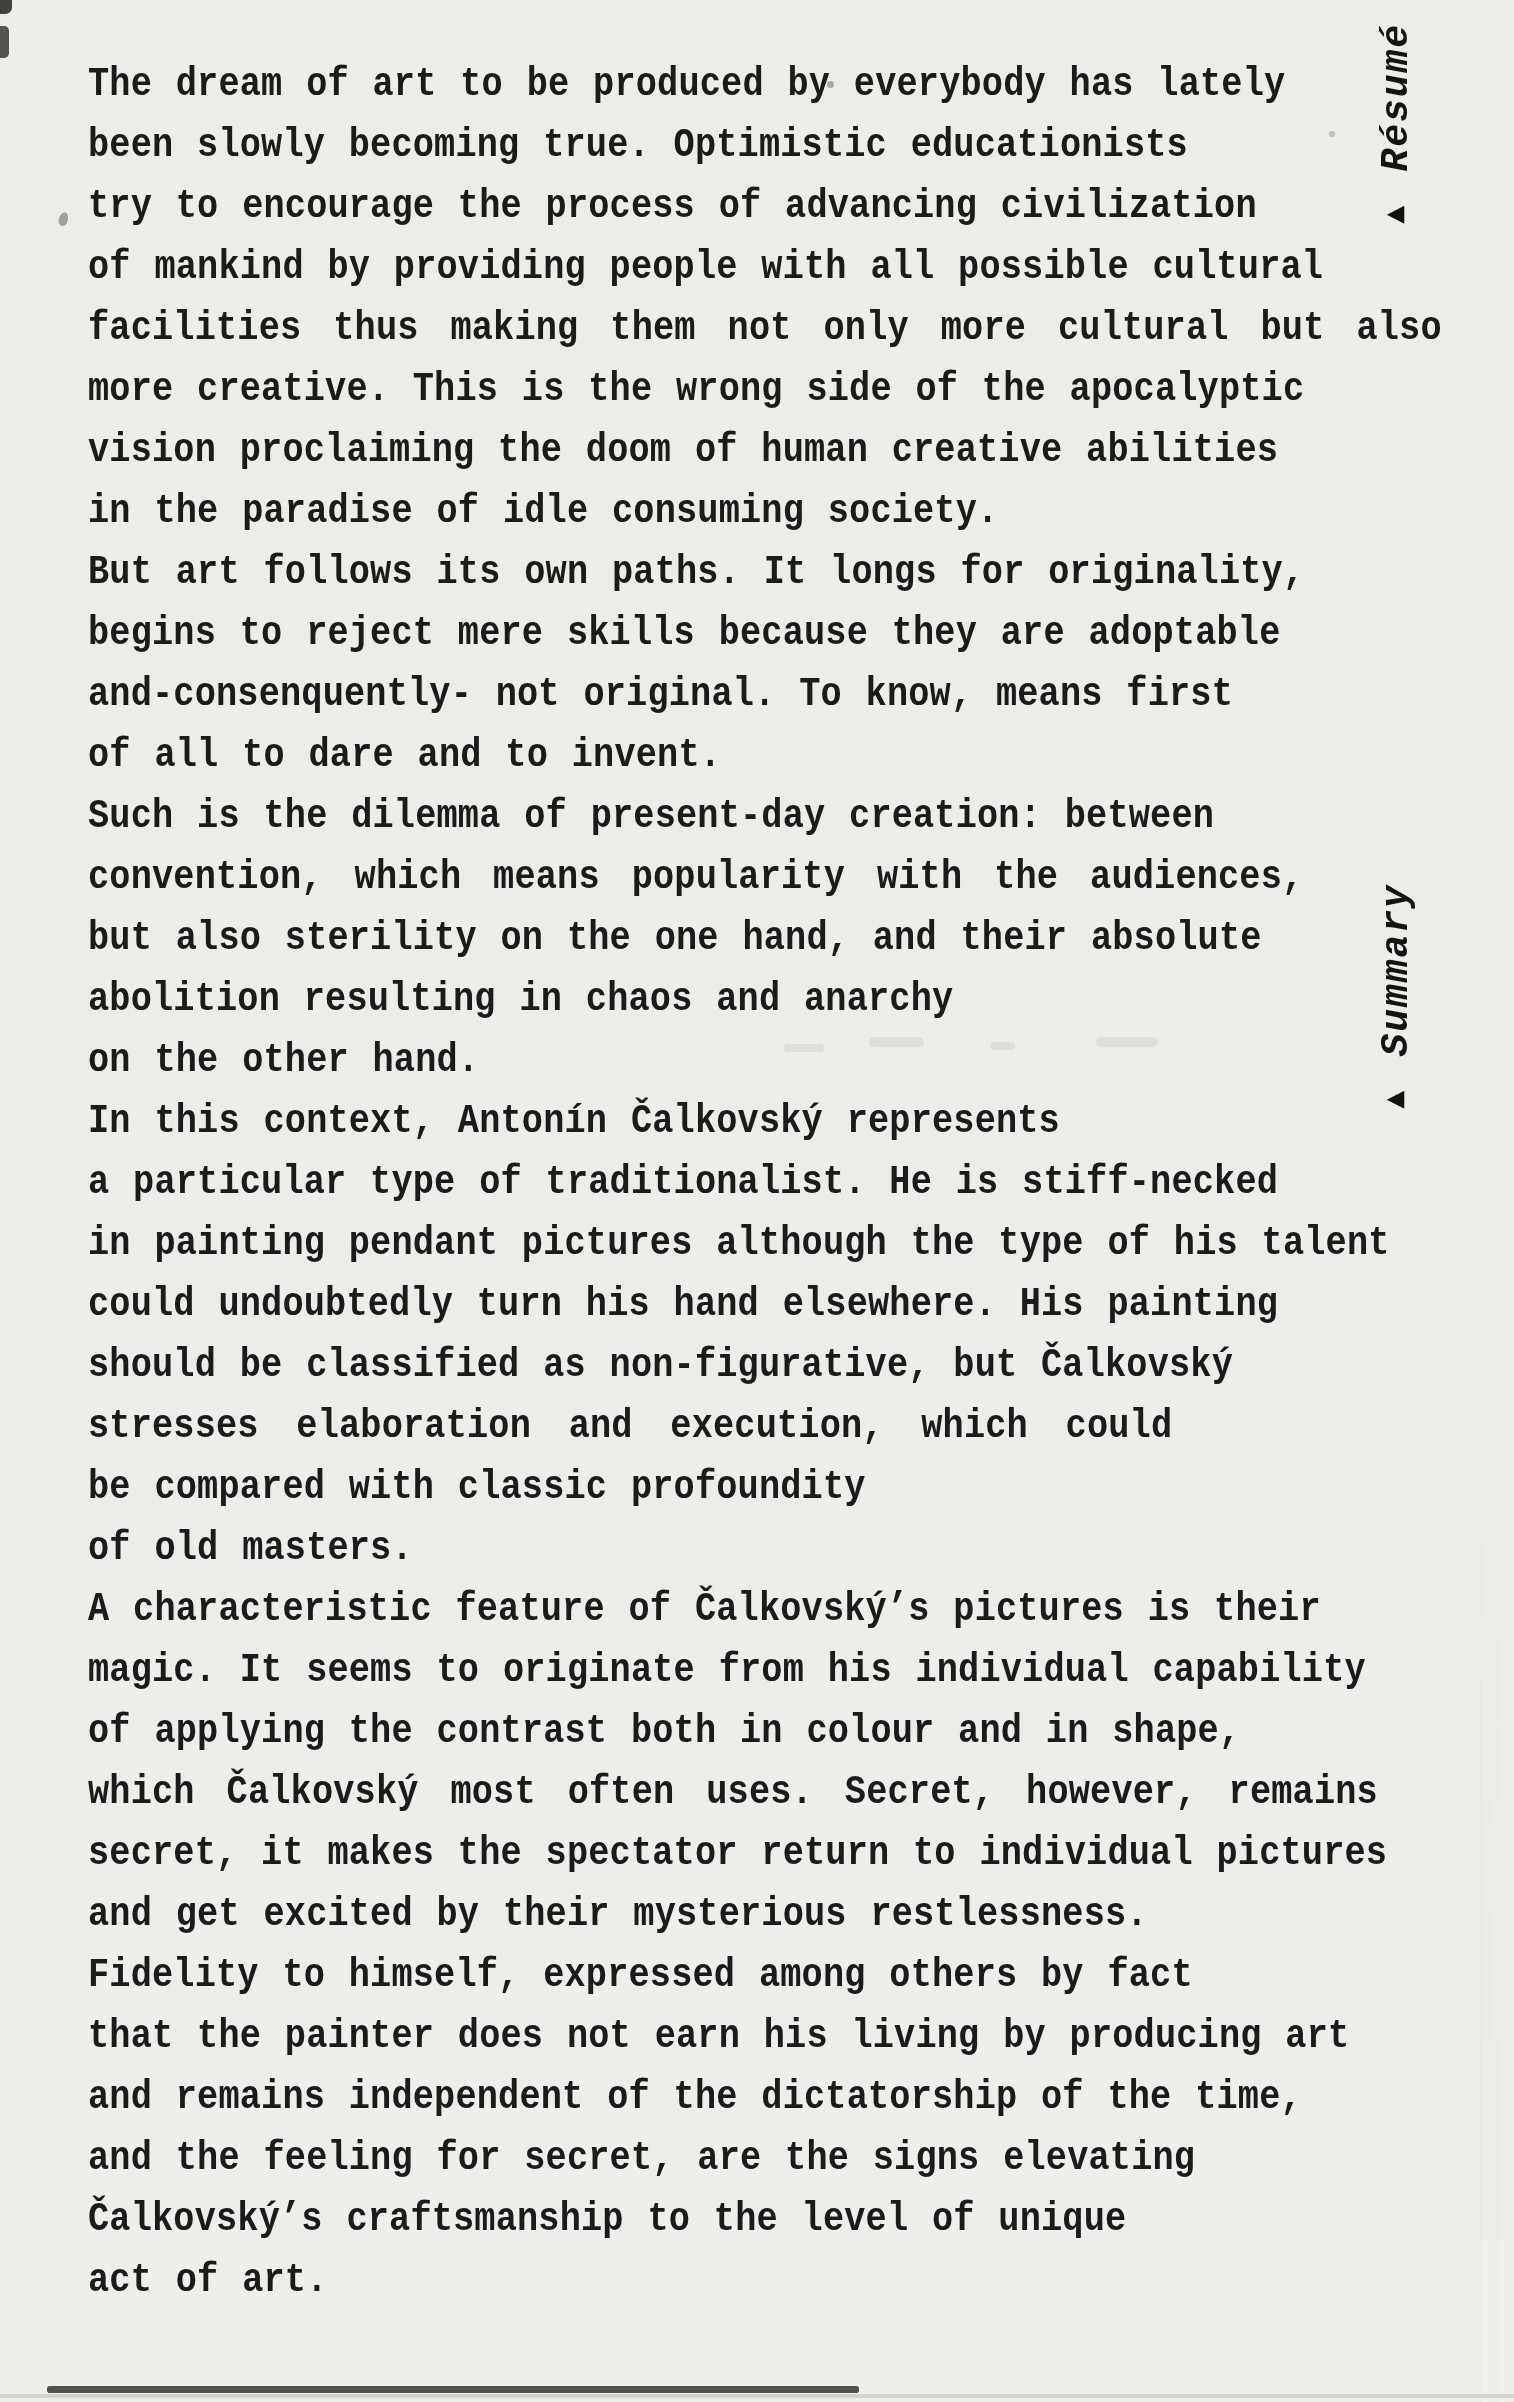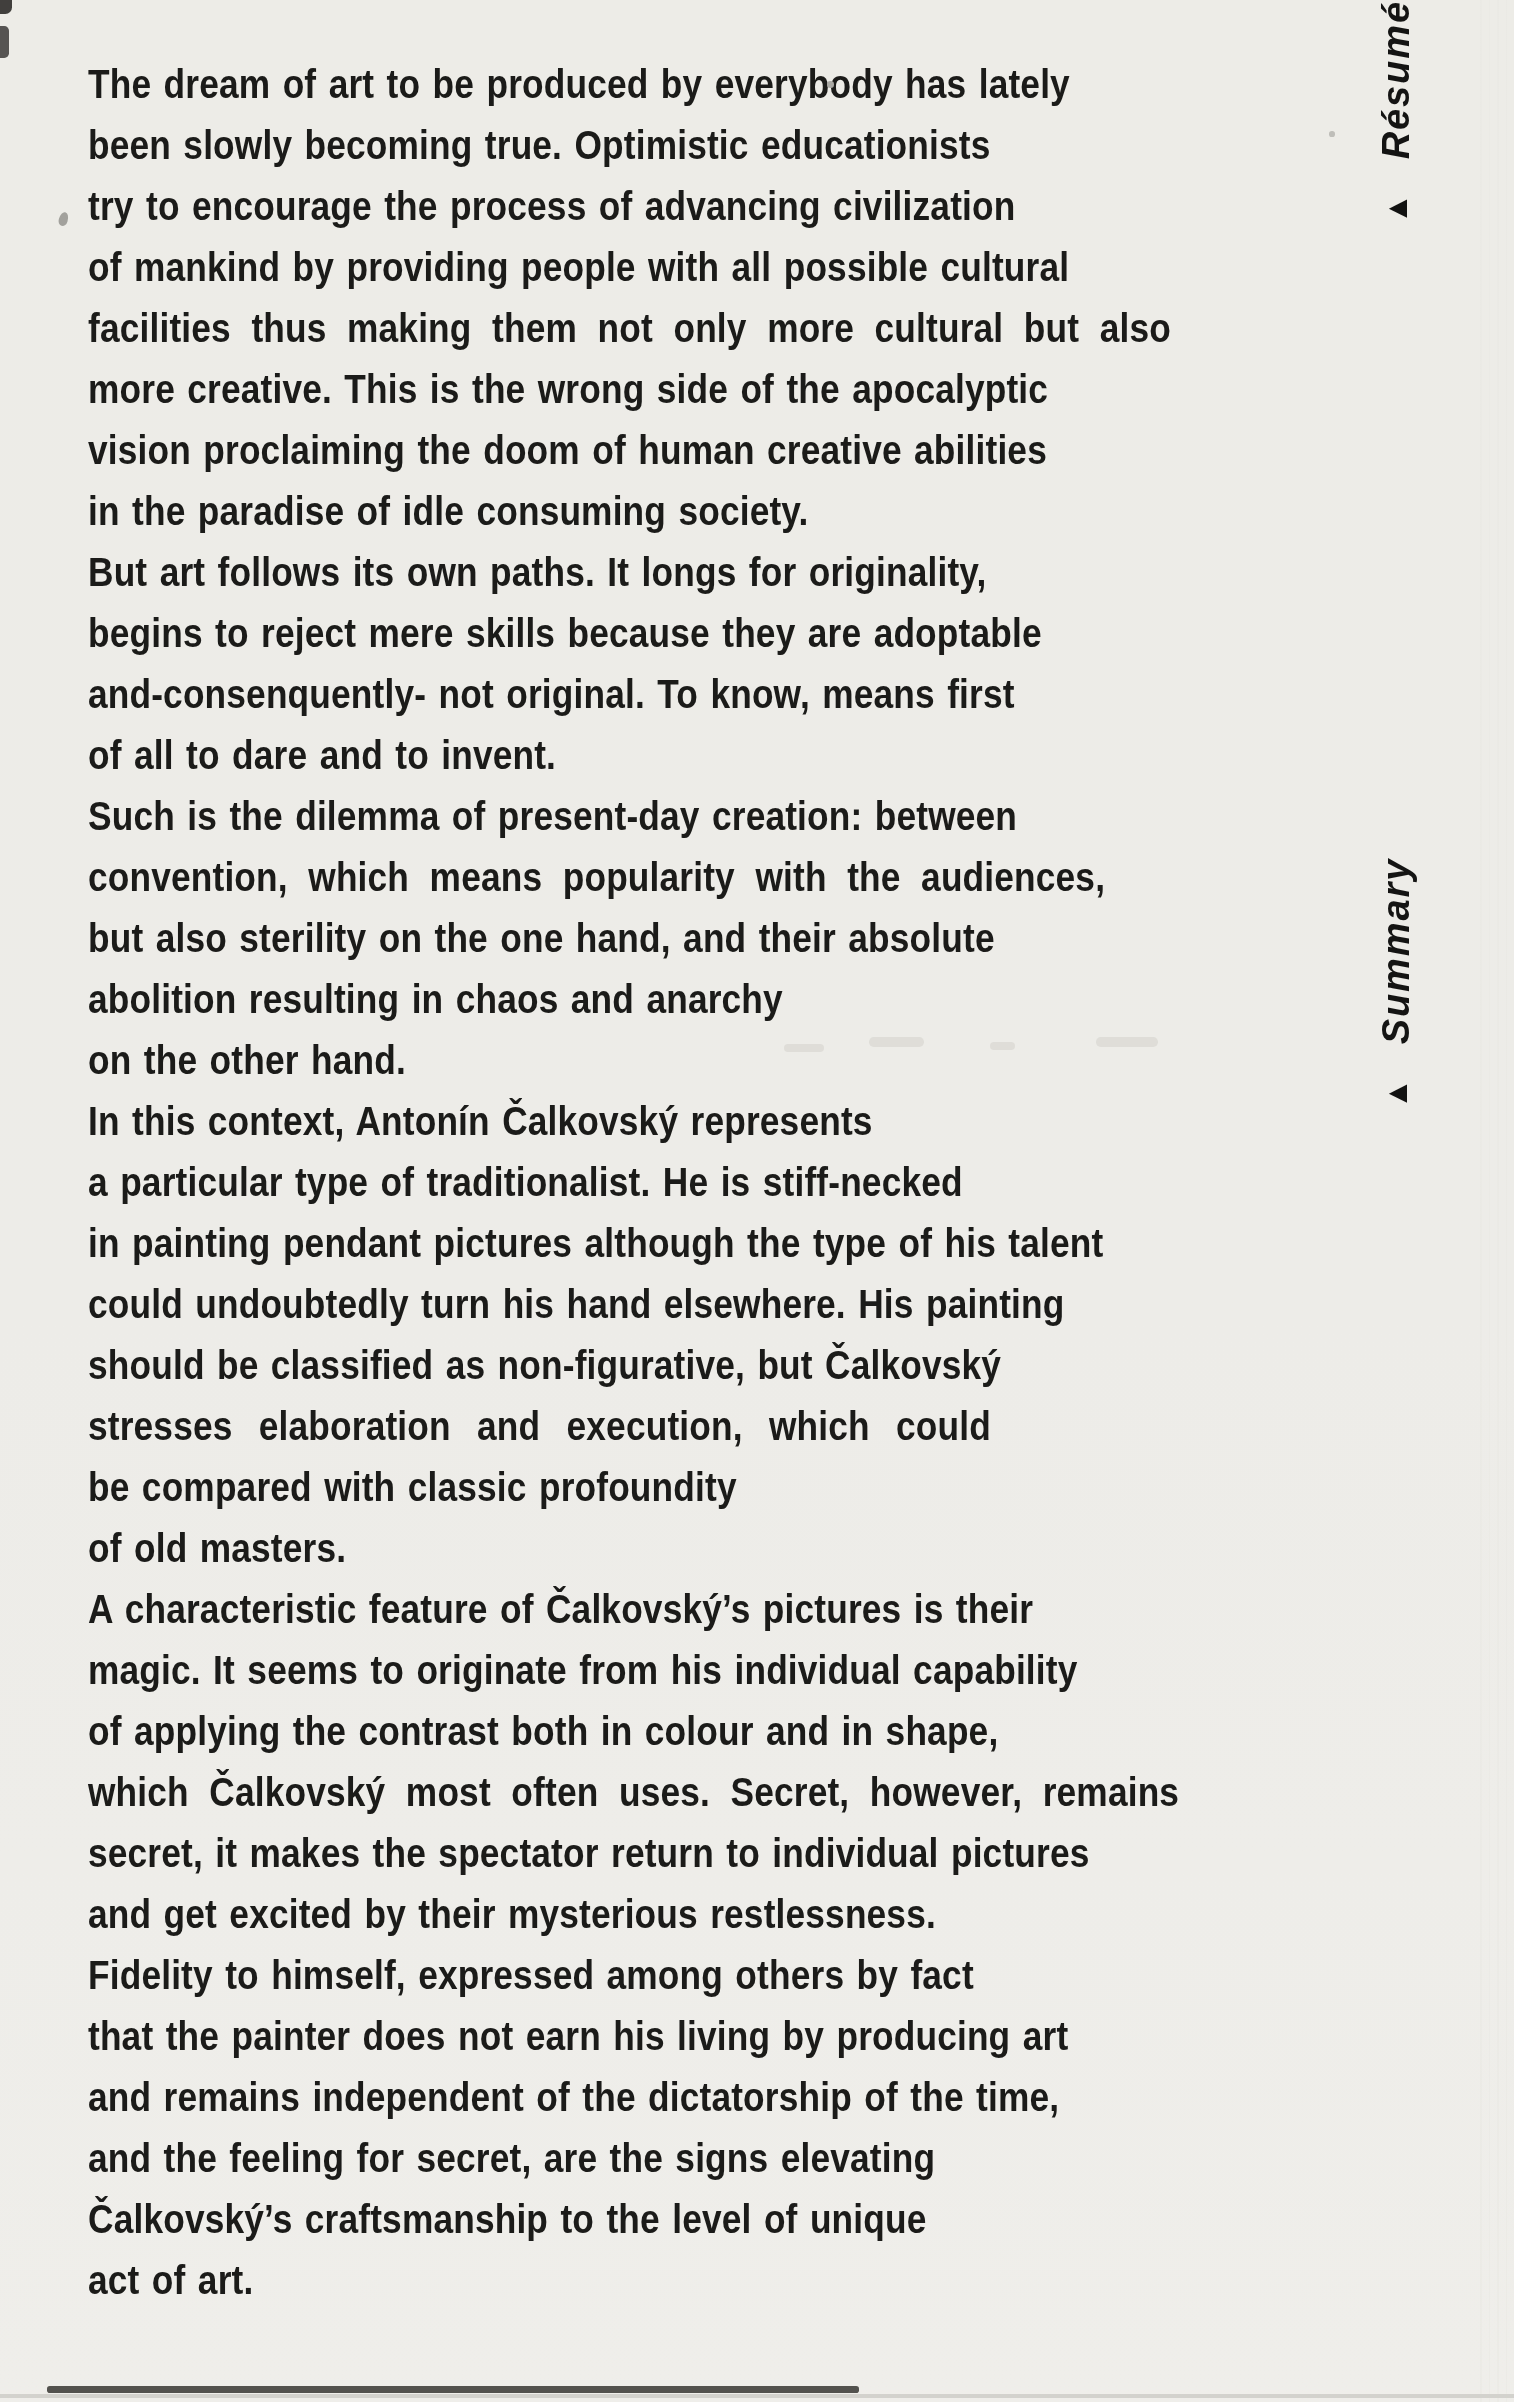--- a/index.html
+++ b/index.html
@@ -2,21 +2,21 @@
 <html style="font-size:15px"><head>
 <meta charset="utf-8">
 <style>
   html,body{margin:0;padding:0;background:#9a9994;}
   .page{
     position:relative;
     width:1514px;height:2403px;
     margin:0 auto;
     background:linear-gradient(180deg,#edece7 0%,#edece8 55%,#efeeea 100%);
     overflow:hidden;
-    font-family:Liberation Sans, sans-serif;
+    font-family:Liberation Mono, monospace;
   }
   
   .edge-strip{
     position:absolute;right:0;top:0;width:34px;height:100%;
     background:repeating-linear-gradient(90deg,#e9e8e3 0 1.9px,rgba(0,0,0,0) 1.9px 8.5px);
     opacity:.55;
   }
   
   .text-block{position:absolute;left:88px;top:54px;width:1382px;}
   .line{

